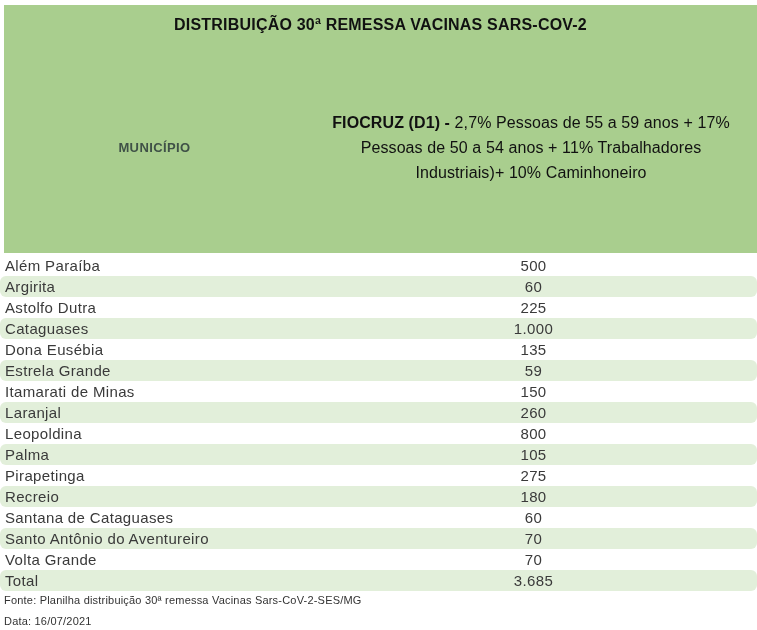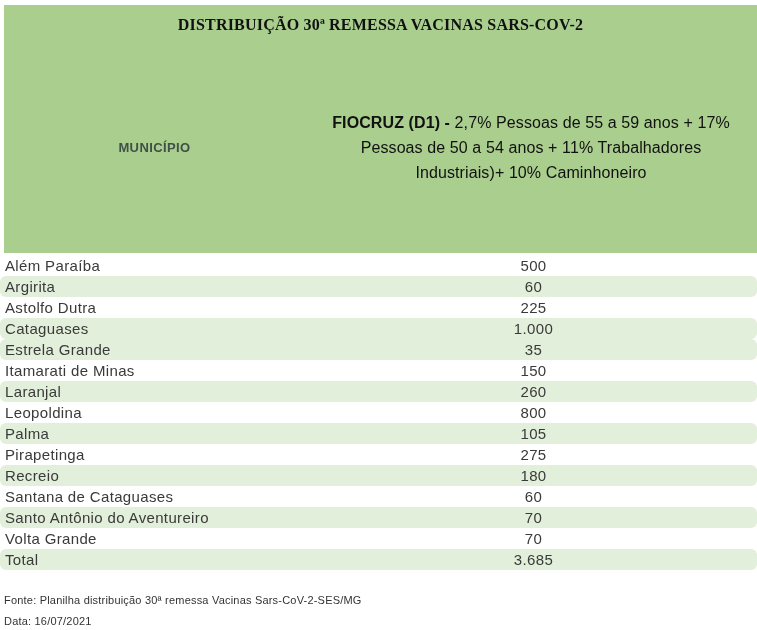--- a/index.html
+++ b/index.html
@@ -21,21 +21,21 @@
   
   .header-block{
     position:absolute;left:4px;top:5px;right:0;height:248px;
     background:var(--header-green);
   }
   .title-row{
     height:40px;display:flex;align-items:center;justify-content:center;
   }
   .sheet-title{
     font-size:16px;font-weight:bold;color:var(--title-text);
-    letter-spacing:0.2px;white-space:nowrap;font-family:Liberation Serif, serif;
+    letter-spacing:0.2px;white-space:nowrap;
   }
   .header-cols{
     height:205px;display:flex;align-items:center;
   }
   .muni-col{
     width:301px;text-align:center;
     font-size:13px;font-weight:bold;color:var(--muni-header-color);
     letter-spacing:0.4px;
   }
   .doses-col{
@@ -97,23 +97,27 @@
         <div class="cell doses">60</div>
       </div>
       <div class="row">
         <div class="cell muni">Astolfo Dutra</div>
         <div class="cell doses">225</div>
       </div>
       <div class="row stripe">
         <div class="cell muni">Cataguases</div>
         <div class="cell doses">1.000</div>
       </div>
+      <div class="row">
+        <div class="cell muni">Dona Eusébia</div>
+        <div class="cell doses">135</div>
+      </div>
       <div class="row stripe">
         <div class="cell muni">Estrela Grande</div>
-        <div class="cell doses">35</div>
+        <div class="cell doses">59</div>
       </div>
       <div class="row">
         <div class="cell muni">Itamarati de Minas</div>
         <div class="cell doses">150</div>
       </div>
       <div class="row stripe">
         <div class="cell muni">Laranjal</div>
         <div class="cell doses">260</div>
       </div>
       <div class="row">

